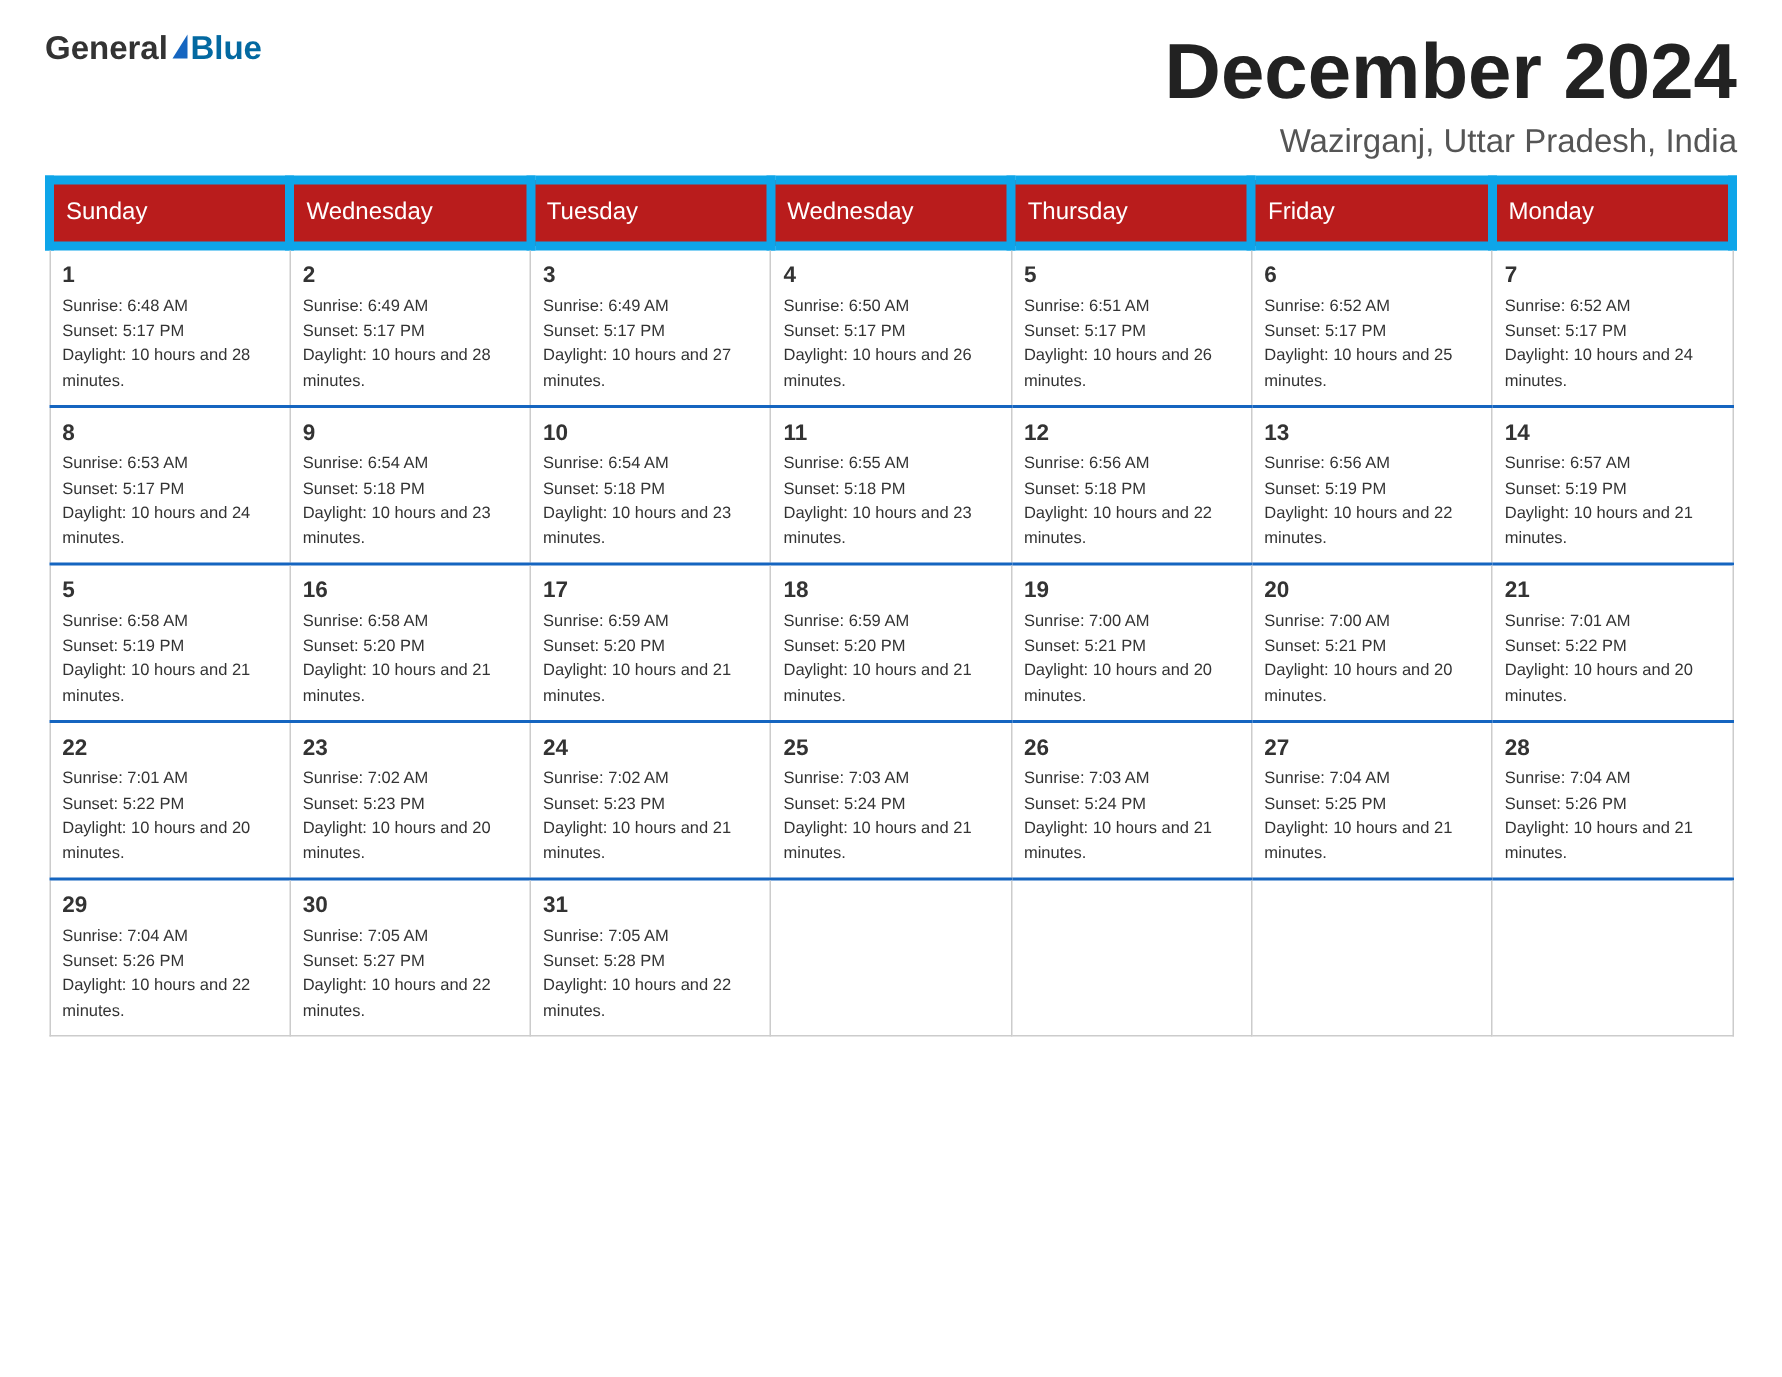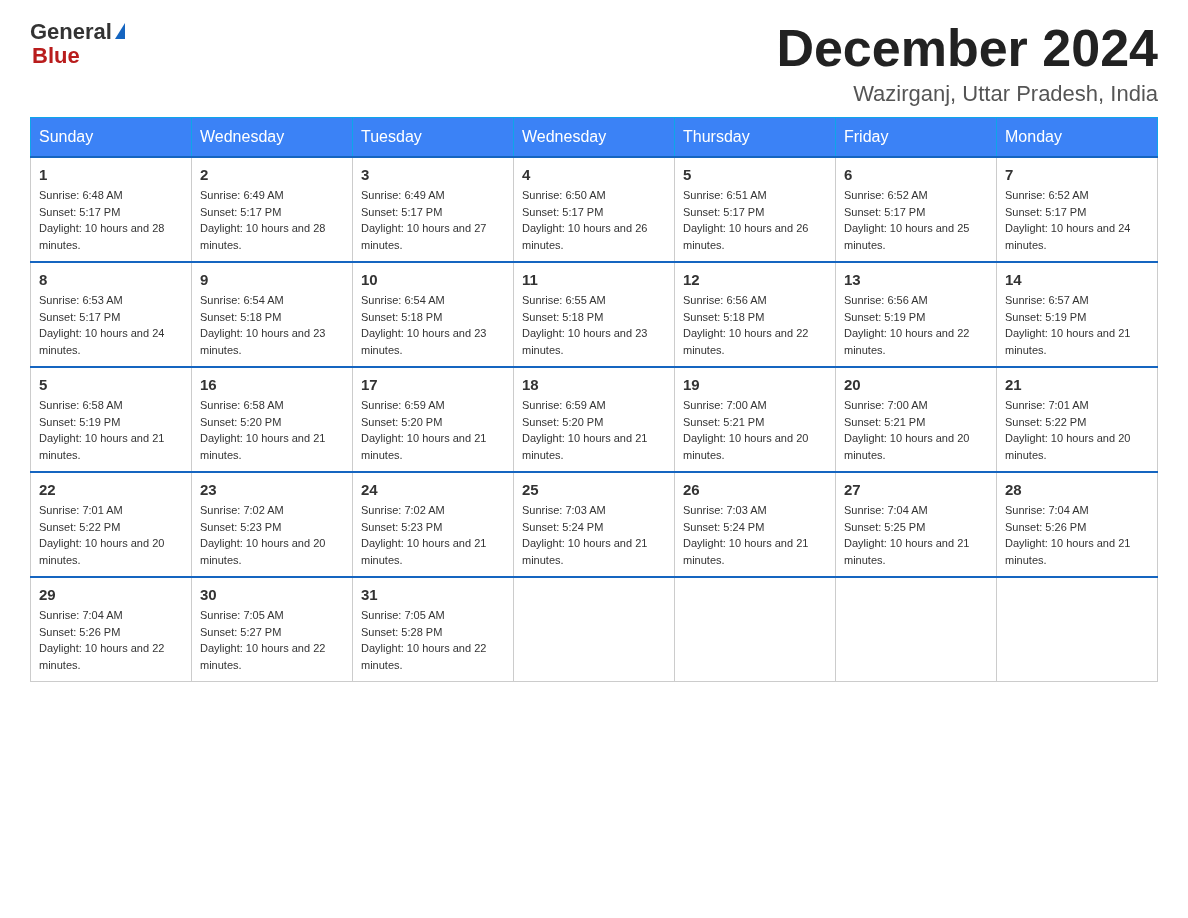--- a/index.html
+++ b/index.html
@@ -22,21 +22,21 @@
       gap: 4px;
     }
     .logo-text-general {
       font-size: 22px;
       font-weight: bold;
       color: #333;
     }
     .logo-text-blue {
       font-size: 22px;
       font-weight: bold;
-      color: #b91c1c;
+      color: #0369a1;
     }
     .title-area {
       text-align: right;
     }
     .month-year-title {
       font-size: 52px;
       font-weight: bold;
       color: #222;
       line-height: 1.1;
     }
@@ -44,27 +44,27 @@
       font-size: 22px;
       color: #555;
       margin-top: 4px;
     }
     .calendar-table {
       width: 100%;
       border-collapse: collapse;
       margin-top: 8px;
     }
     .calendar-table th {
-      background-color: #3b82f6;
+      background-color: #b91c1c;
       color: #fff;
       font-size: 16px;
       font-weight: normal;
       padding: 10px 8px;
       text-align: left;
-      border: 1px solid #0ea5e9;
+      border: 6px solid #0ea5e9;
     }
     .calendar-table td {
       vertical-align: top;
       padding: 8px;
       border: 1px solid #ccc;
       font-size: 13px;
       color: #333;
       width: 14.28%;
       min-height: 100px;
     }
@@ -83,21 +83,21 @@
     }
     tr.week-row td {
       border-top: 2px solid #1565c0;
     }
   </style>
 </head>
 <body>
 
 <div class="header-section">
   <div class="logo-area">
-    <div style="display:flex; flex-direction:column; line-height:1.1;">
+    <div style="display:flex; flex-direction:row; line-height:1.1;">
       <div style="display:flex; align-items:center;">
         <span class="logo-text-general">General</span>
         <div style="display:flex; flex-direction:column; margin-left:3px; margin-top:-2px;">
           <div style="width:0; height:0; border-left:10px solid transparent; border-bottom:16px solid #1565c0; align-self:flex-end;"></div>
         </div>
       </div>
       <span class="logo-text-blue" style="margin-left:2px;">Blue</span>
     </div>
   </div>
   <div class="title-area">

